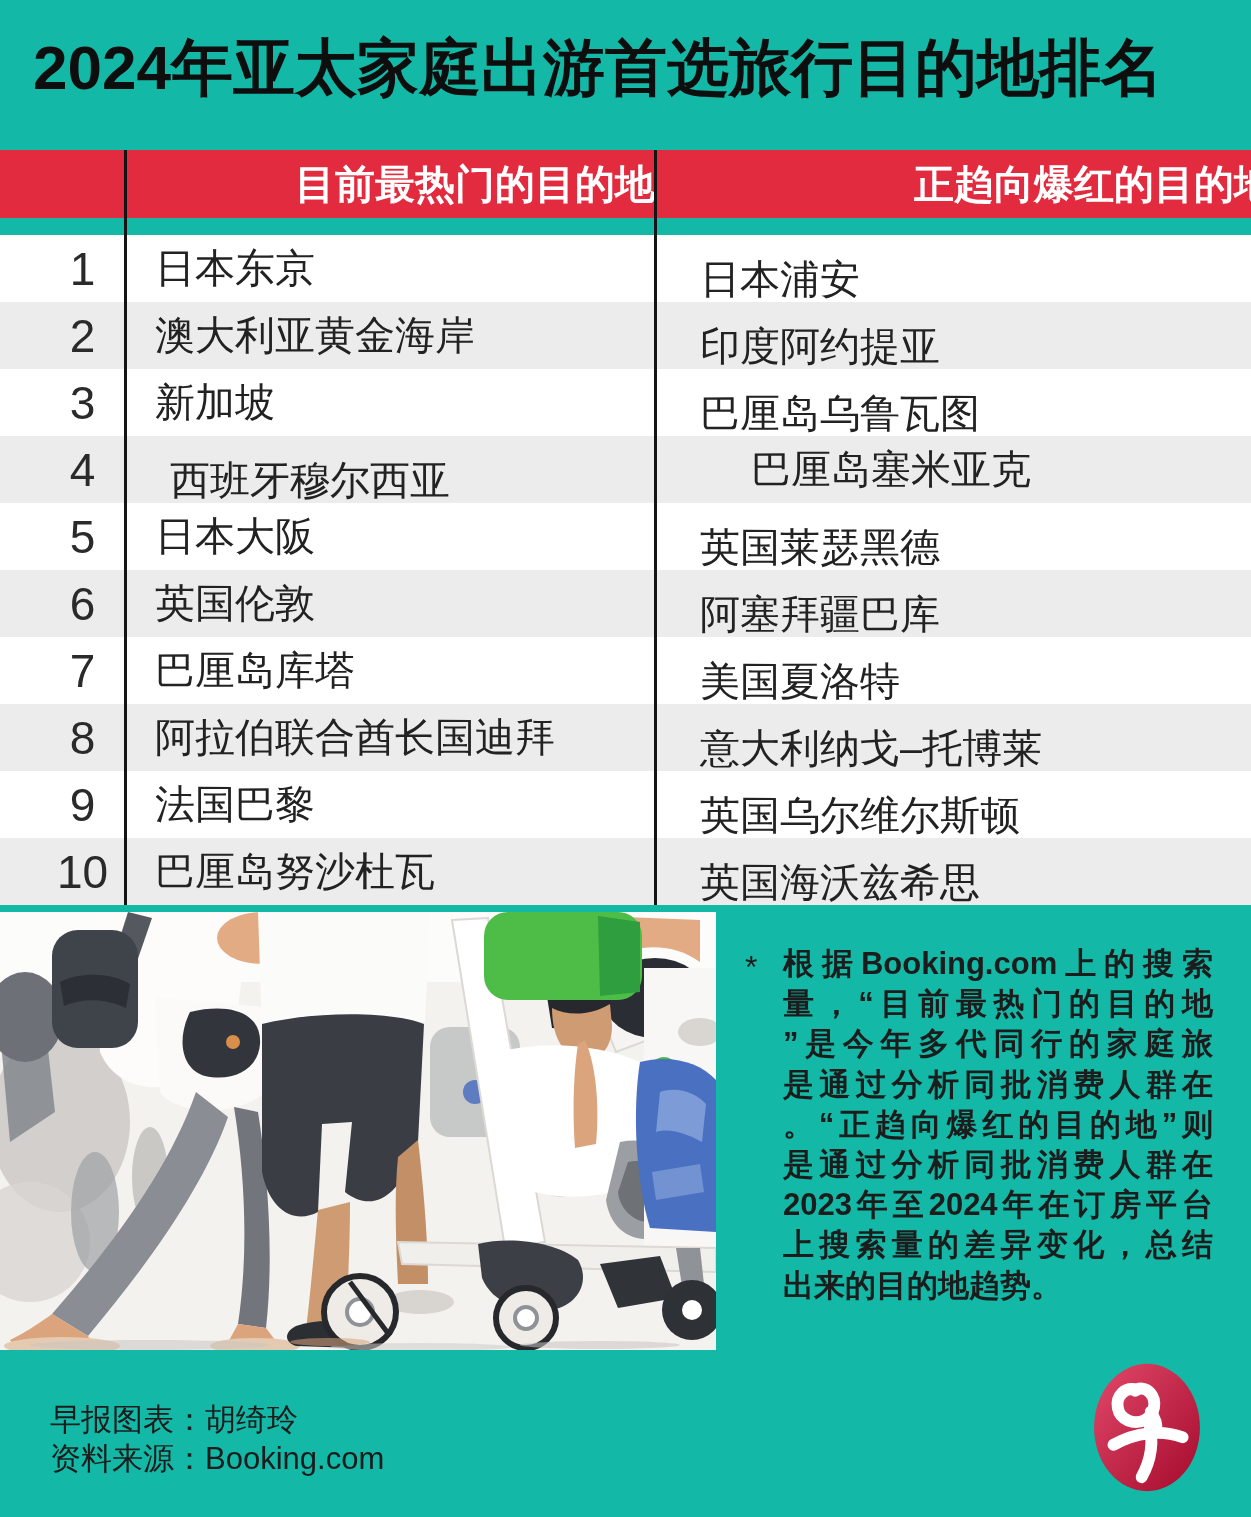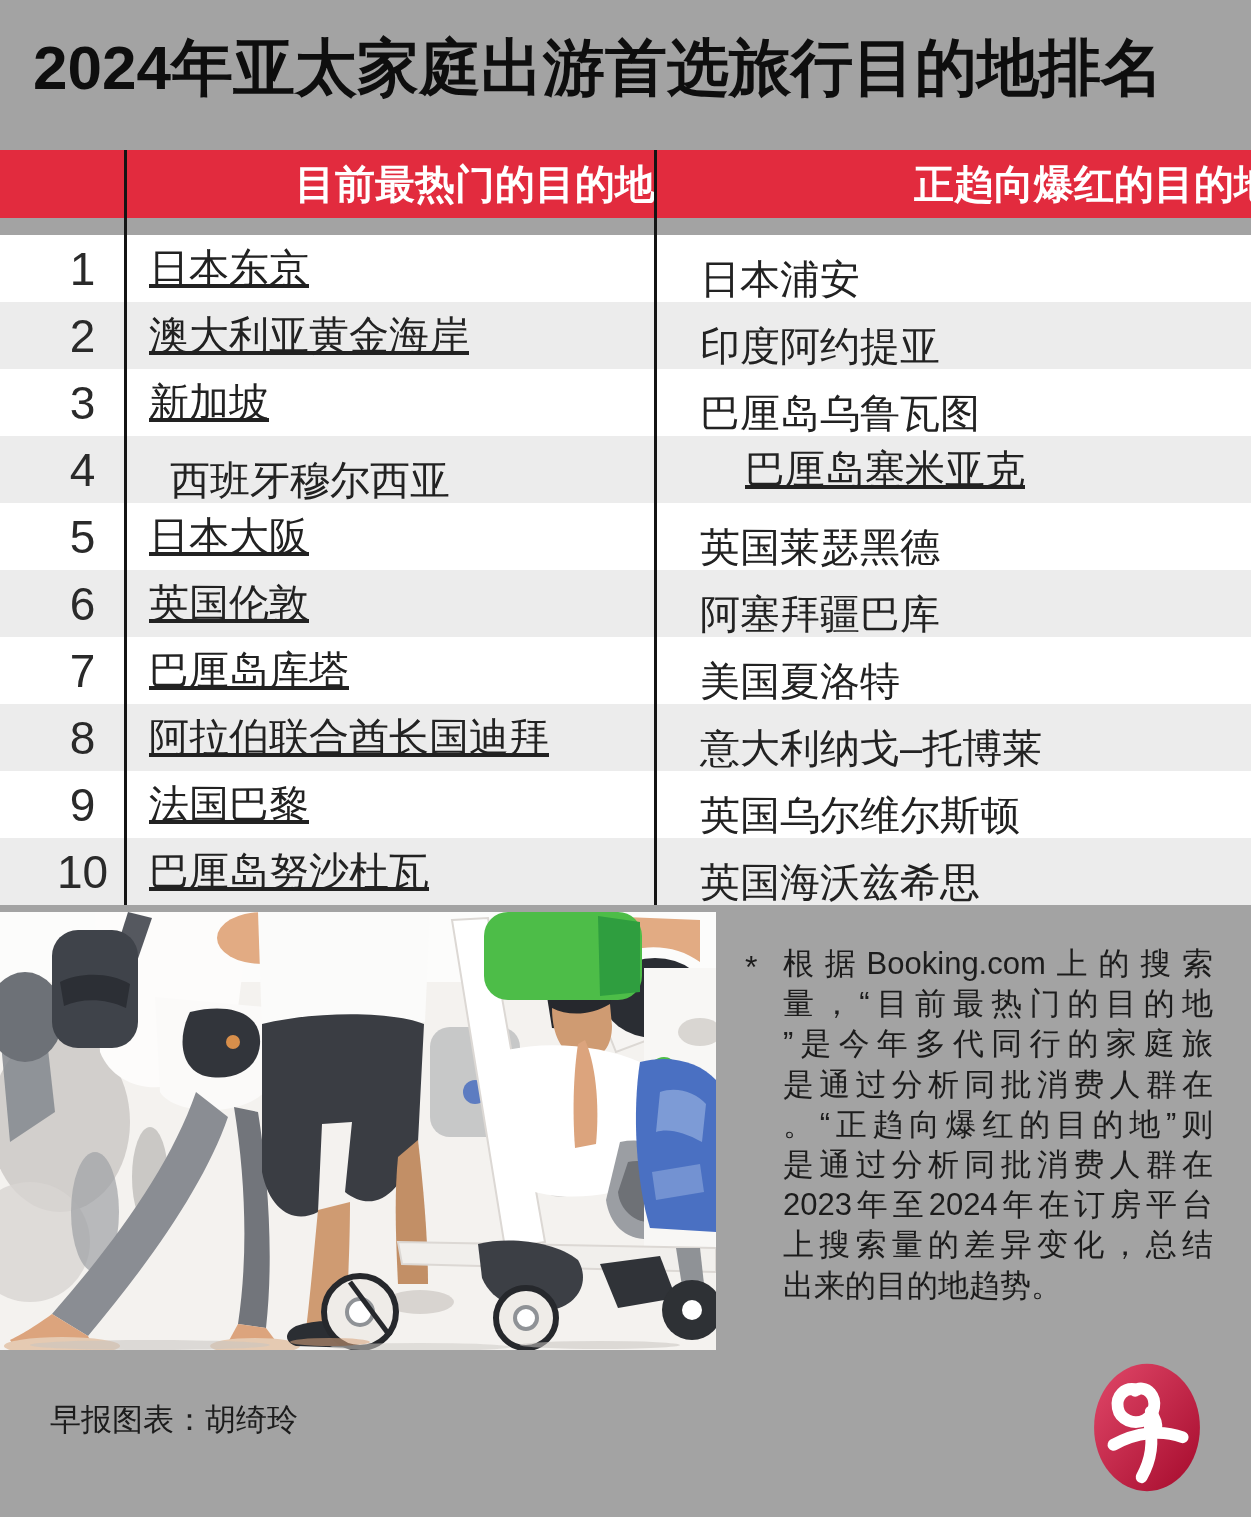--- a/index.html
+++ b/index.html
@@ -8,21 +8,21 @@
     --text-dark:#1E1E1E;
     --divider:#141414;
   }
   *{margin:0;padding:0;box-sizing:border-box;}
   html,body{background:#ffffff;}
   body{
     width:1251px;height:1517px;
     font-family:"Liberation Sans","DejaVu Sans",sans-serif;
     color:var(--text-dark);
   }
-  .canvas{position:relative;width:1251px;height:1517px;background:#a3a3a3;overflow:hidden;}
+  .canvas{position:relative;width:1251px;height:1517px;background:#14b8a6;overflow:hidden;}
 
   .title{
     position:absolute;left:33px;top:34px;width:1200px;
     font-size:62px;font-weight:900;letter-spacing:0;
     color:#0e0e0e;line-height:1.1;white-space:nowrap;
   }
 
   .header-band{
     position:absolute;left:0;top:150px;width:1251px;height:68px;
     background:var(--accent-red);
@@ -39,38 +39,39 @@
   .rows-host > div.row{
     height:67px;display:flex;align-items:center;
     font-size:40px;color:#222222;background:#ffffff;
   }
   .rows-host > div.row:nth-of-type(even){background:var(--row-alt);}
   .cell{white-space:nowrap;}
   .cell.rank{
     width:125px;padding-left:40px;text-align:center;
     font-size:46px;color:#2a2a2a;font-weight:400;
   }
-  .cell.c1{width:530px;padding-left:24px;font-weight:500;text-decoration:underline;}
+  .cell.c1{width:530px;padding-left:30px;font-weight:500;}
   .cell.c2{flex:1;padding-left:45px;font-weight:500;margin-top:22px;}
 
   .vline{position:absolute;top:150px;width:3px;height:755px;background:var(--divider);z-index:4;}
   .vline.v1{left:124px;}
   .vline.v2{left:654px;}
 
   .photo{position:absolute;left:0;top:912px;width:716px;height:438px;display:block;}
 
   .footnote{
     position:absolute;left:745px;top:944px;width:468px;
     font-size:31px;line-height:40.2px;color:#1c1c1c;
   }
   .footnote .marker{position:absolute;left:0;top:3px;font-size:32px;}
   .fn-lines{margin-left:38px;}
   .fn-lines > div.fn-line{
     text-align:justify;text-align-last:justify;
     white-space:nowrap;
+    font-weight:bold;
   }
   .fn-lines > div.fn-line:last-of-type{text-align-last:left;}
 
   .credits{
     position:absolute;left:50px;top:1401px;
     font-size:31px;line-height:38.5px;color:#1c1c1c;
   }
   .logo{position:absolute;left:1093px;top:1362px;width:108px;height:131px;display:block;}
 
   .sr-only{position:absolute;width:1px;height:1px;overflow:hidden;clip:rect(0 0 0 0);white-space:nowrap;}
@@ -259,20 +260,21 @@
         <div class="fn-line">2023年至2024年在订房平台</div>
 
         <div class="fn-line">上搜索量的差异变化，总结</div>
 
         <div class="fn-line">出来的目的地趋势。</div>
       </div>
   </div>
 
   <div class="credits">
     <div>早报图表：胡绮玲</div>
+    <div>资料来源：Booking.com</div>
   </div>
 
   <svg class="logo" viewBox="0 0 100 120">
     <defs>
       <linearGradient id="zb" x1="0" y1="0" x2="1" y2="1">
         <stop offset="0" stop-color="#E14869"></stop>
         <stop offset="1" stop-color="#A50A2C"></stop>
       </linearGradient>
     </defs>
     <ellipse cx="50" cy="60" rx="49" ry="59" fill="url(#zb)"></ellipse>

